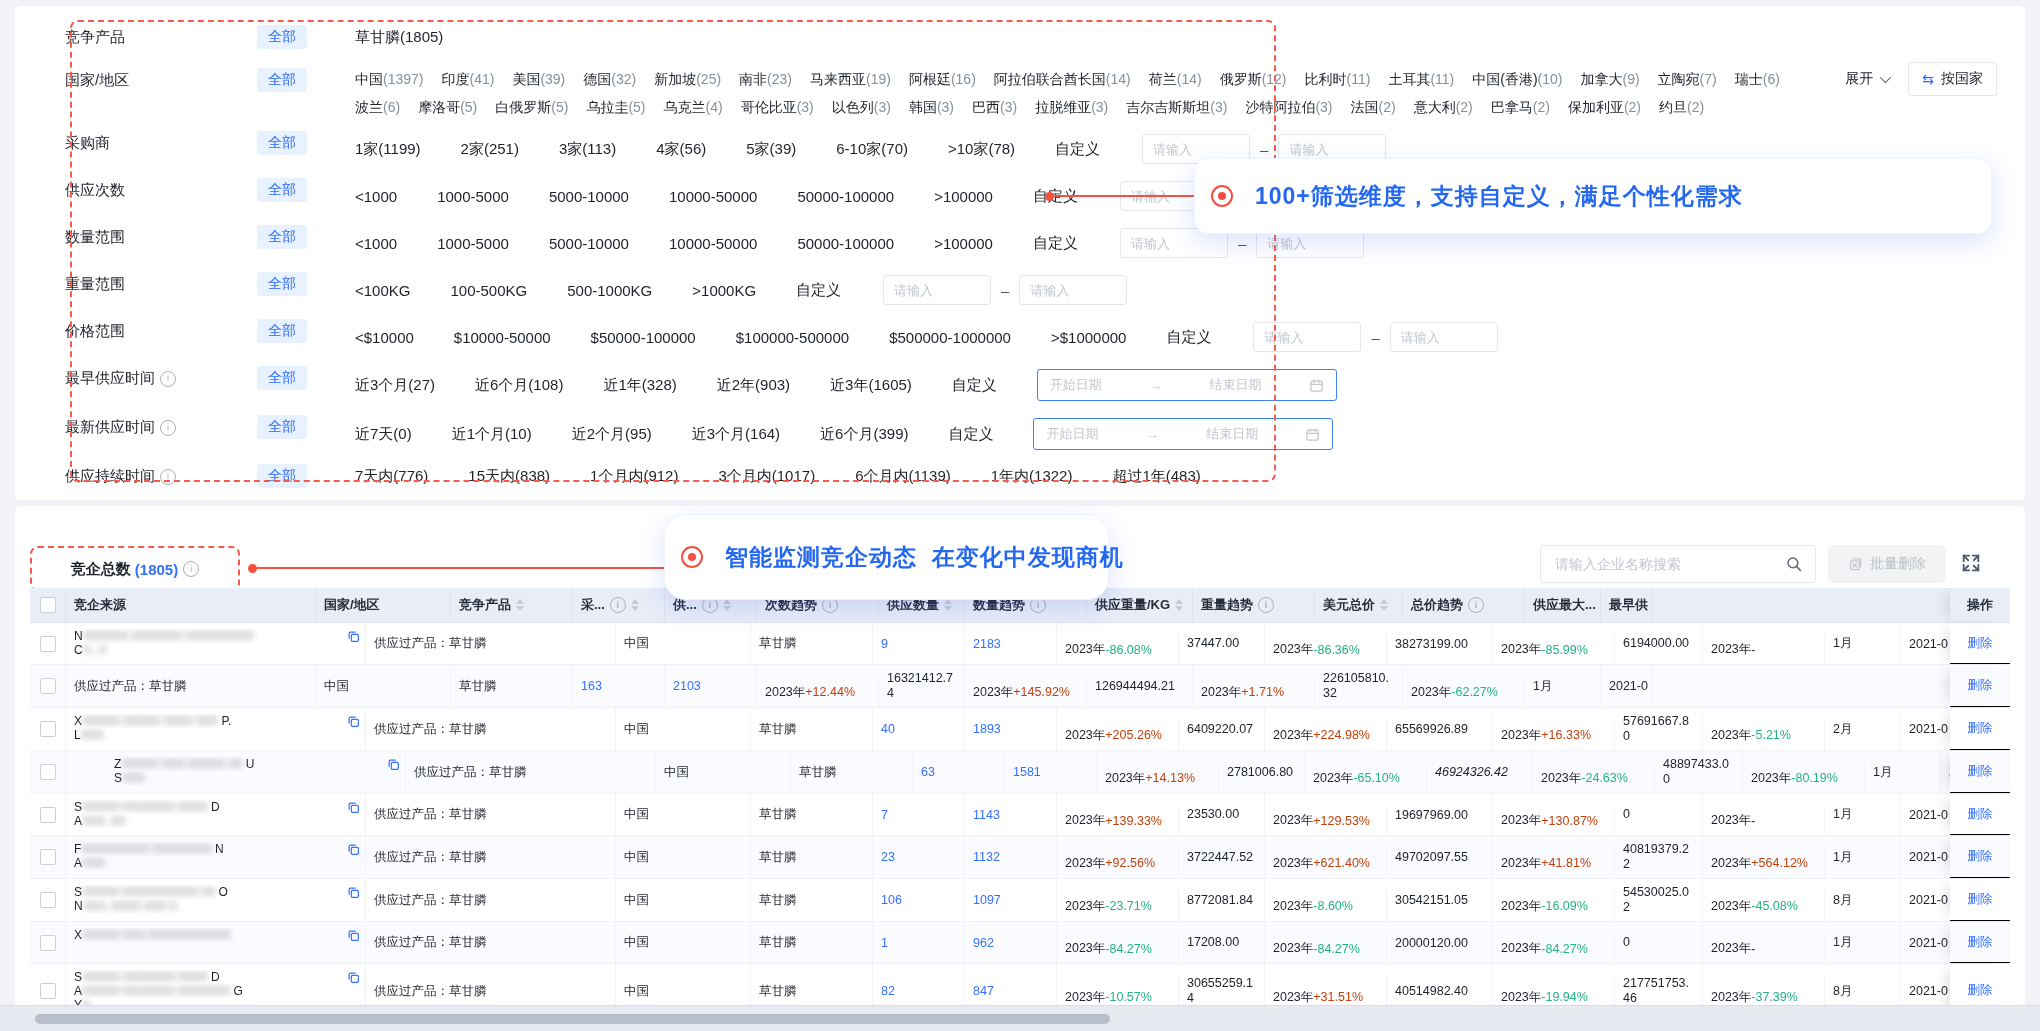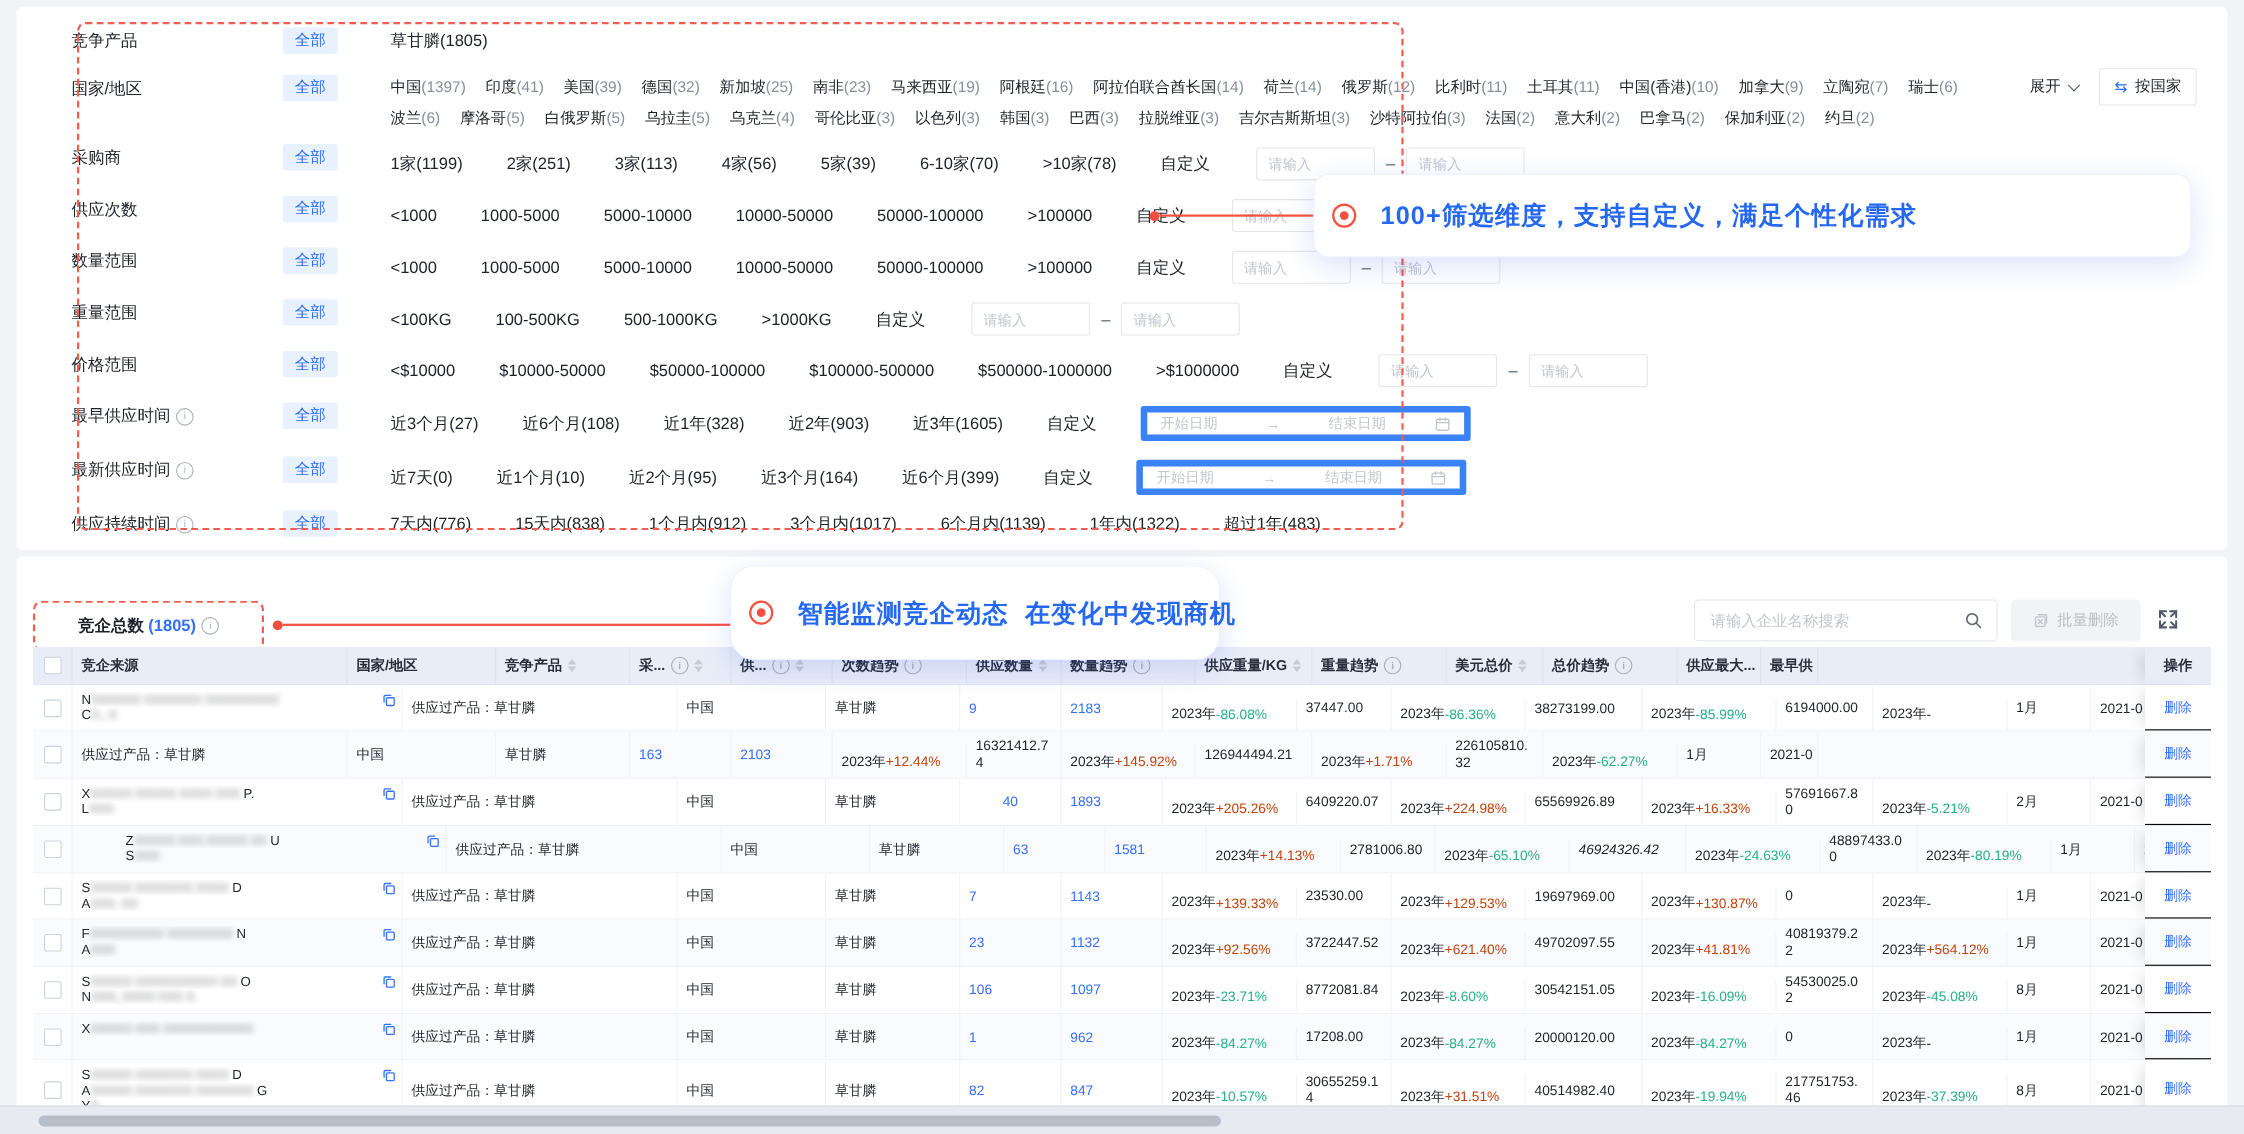--- a/index.html
+++ b/index.html
@@ -13,21 +13,21 @@
   .chip{flex:none;align-self:flex-start;margin-top:3px;margin-right:48px;background:#e8f1ff;color:#2b6bff;border-radius:3px;padding:3px 11px;font-size:14px;cursor:pointer;}
   .fopts{display:flex;align-items:center;flex-wrap:nowrap;gap:40px;padding-top:6px;font-size:15px;}
   .fopts.country{flex-direction:column;align-items:flex-start;gap:10px;padding-top:6px;}
   .cline{display:flex;gap:18px;white-space:nowrap;font-size:14px;}
   .opt{white-space:nowrap;color:#1d2129;cursor:pointer;}
   .cnt{color:#86909c;}
   .range{display:inline-flex;align-items:center;gap:10px;margin-left:2px;}
   .tin{width:108px;height:30px;box-sizing:border-box;border:1px solid #e5e6eb;border-radius:3px;padding:0 10px;font-size:13px;color:#1d2129;outline:none;background:#fff;}
   .tin::placeholder{color:#c2c6cf;}
   .dash{color:#4e5969;}
-  .daterange{display:inline-flex;align-items:center;justify-content:space-between;box-sizing:border-box;border:6px solid #3b82f6;border-radius:3px;height:32px;width:300px;padding:0 12px;color:#c2c6cf;font-size:13px;cursor:pointer;background:#fff;}
+  .daterange{display:inline-flex;align-items:center;justify-content:space-between;box-sizing:border-box;border:1px solid #3b82f6;border-radius:3px;height:32px;width:300px;padding:0 12px;color:#c2c6cf;font-size:13px;cursor:pointer;background:#fff;}
   .daterange .arr{color:#c2c6cf;}
   .country-extra{position:absolute;right:28px;top:56px;display:flex;align-items:center;gap:20px;}
   .expand{font-size:14px;color:#1d2129;cursor:pointer;display:inline-flex;align-items:center;}
   .chev{width:7px;height:7px;border-right:1.5px solid #4e5969;border-bottom:1.5px solid #4e5969;transform:rotate(45deg) translateY(-2px);display:inline-block;margin-left:7px;}
   .by-country{display:inline-flex;align-items:center;gap:7px;background:#fff;border:1px solid #e5e6eb;border-radius:3px;height:34px;padding:0 13px;font-size:14px;color:#1d2129;cursor:pointer;font-family:inherit;}
   .swap{color:#2b6bff;font-size:14px;}
   .ic-info{display:inline-flex;flex:none;width:14px;height:14px;border:1px solid #a9b0bc;border-radius:50%;color:#a9b0bc;font-size:9px;line-height:1;align-items:center;justify-content:center;margin-left:5px;font-style:normal;}
   
   .dash-rect{position:absolute;border:2px dashed #f55b4e;border-radius:8px;pointer-events:none;}
   .rect-filters{left:70px;top:20px;width:1202px;height:458px;}
@@ -549,21 +549,21 @@
             <span class="copy-ic">
               <svg width="13" height="13" viewBox="0 0 24 24" fill="none" stroke="#3370ff" stroke-width="2.2" stroke-linejoin="round">
                 <rect x="8" y="8" width="13" height="13" rx="2"></rect>
                 <path d="M4 16V6a2 2 0 0 1 2-2h10"></path>
               </svg>
             </span>
           </div>
           <div class="td" style="width: 250px;">供应过产品：草甘膦</div>
           <div class="td" style="width: 135px;">中国</div>
           <div class="td" style="width: 122px;">草甘膦</div>
-          <div class="td" style="width: 92px; justify-content: center;">
+          <div class="td" style="width: 92px;">
             <span class="lnk">40</span>
           </div>
           <div class="td" style="width: 92px;">
             <span class="lnk">1893</span>
           </div>
           <div class="td trend" style="width: 122px;">
             <span>2023年 </span>
             <span class="up">+205.26%</span>
           </div>
           <div class="td brk" style="width: 86px;">6409220.07</div>

